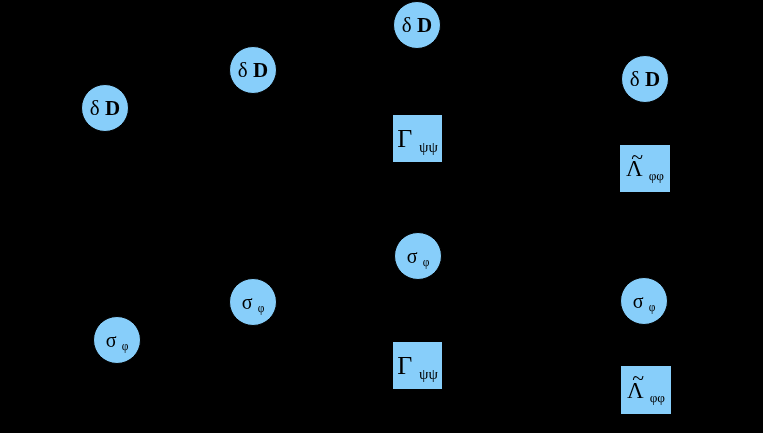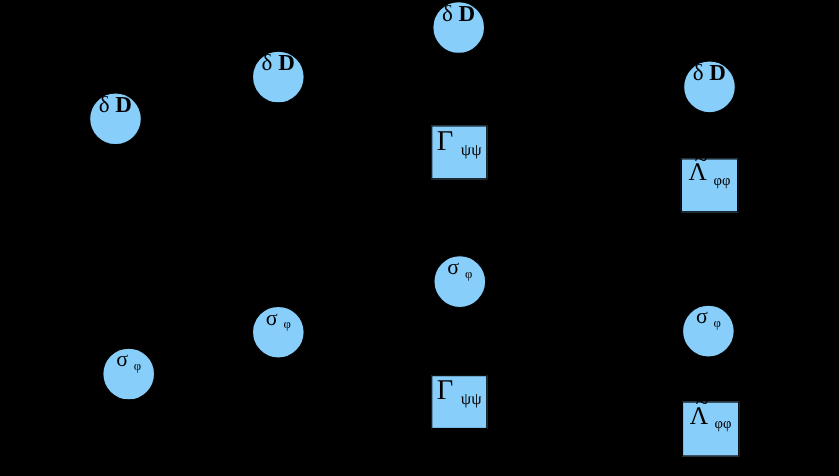--- a/index.html
+++ b/index.html
@@ -5,21 +5,21 @@
   html,body{margin:0;padding:0;background:#000;}
   .stage{
     position:relative;
     width:763px;height:433px;
     overflow:hidden;
     font-family:"Liberation Serif","DejaVu Serif",serif;
   }
   .node{
     position:absolute;
     display:flex;
-    align-items:flex-start;
+    align-items:center;
     justify-content:center;
     box-sizing:border-box;
     background:var(--node-fill,#87CEFA);
     border:1px solid var(--node-stroke,#000);
     color:var(--text-color,#000);
   }
   .node.circle{border-radius:50%;}
   .node.square{border-radius:0;}
   .label{
     display:inline-flex;

